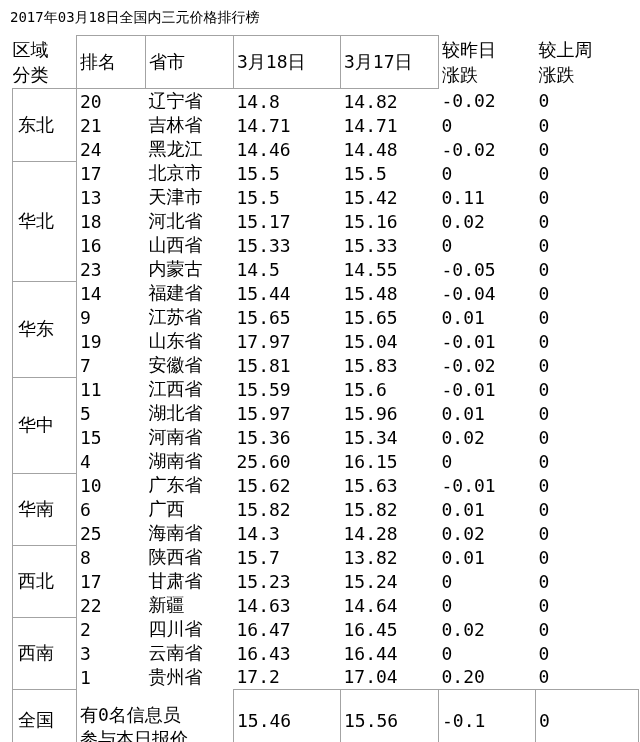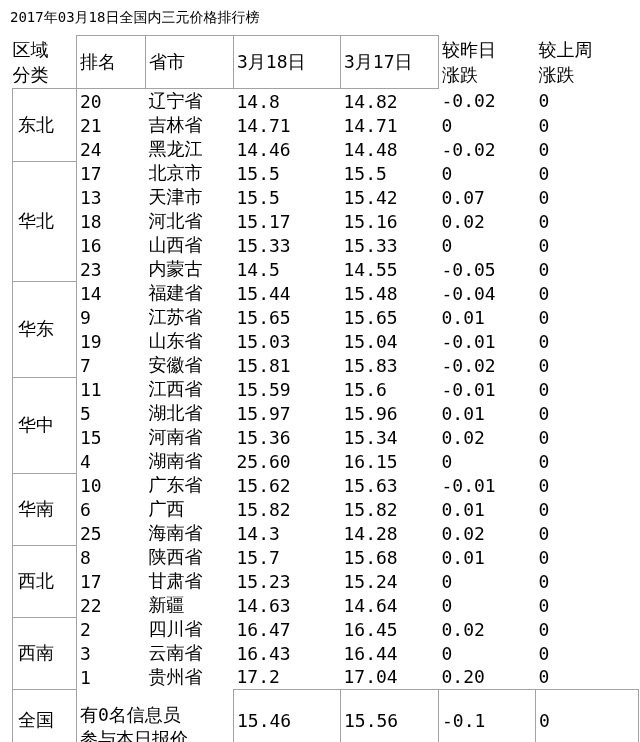--- a/index.html
+++ b/index.html
@@ -113,21 +113,21 @@
         <td>15.5</td>
         <td>15.5</td>
         <td>0</td>
         <td>0</td>
       </tr>
       <tr>
         <td>13</td>
         <td>天津市</td>
         <td>15.5</td>
         <td>15.42</td>
-        <td>0.07</td>
+        <td>0.11</td>
         <td>0</td>
       </tr>
       <tr>
         <td>18</td>
         <td>河北省</td>
         <td>15.17</td>
         <td>15.16</td>
         <td>0.02</td>
         <td>0</td>
       </tr>
@@ -160,21 +160,21 @@
         <td>9</td>
         <td>江苏省</td>
         <td>15.65</td>
         <td>15.65</td>
         <td>0.01</td>
         <td>0</td>
       </tr>
       <tr>
         <td>19</td>
         <td>山东省</td>
-        <td>15.03</td>
+        <td>17.97</td>
         <td>15.04</td>
         <td>-0.01</td>
         <td>0</td>
       </tr>
       <tr>
         <td>7</td>
         <td>安徽省</td>
         <td>15.81</td>
         <td>15.83</td>
         <td>-0.02</td>
@@ -236,21 +236,21 @@
         <td>14.3</td>
         <td>14.28</td>
         <td>0.02</td>
         <td>0</td>
       </tr>
       <tr>
         <td class="boxed region-cell" rowspan="3">西北</td>
         <td>8</td>
         <td>陕西省</td>
         <td>15.7</td>
-        <td>15.68</td>
+        <td>13.82</td>
         <td>0.01</td>
         <td>0</td>
       </tr>
       <tr>
         <td>17</td>
         <td>甘肃省</td>
         <td>15.23</td>
         <td>15.24</td>
         <td>0</td>
         <td>0</td>

